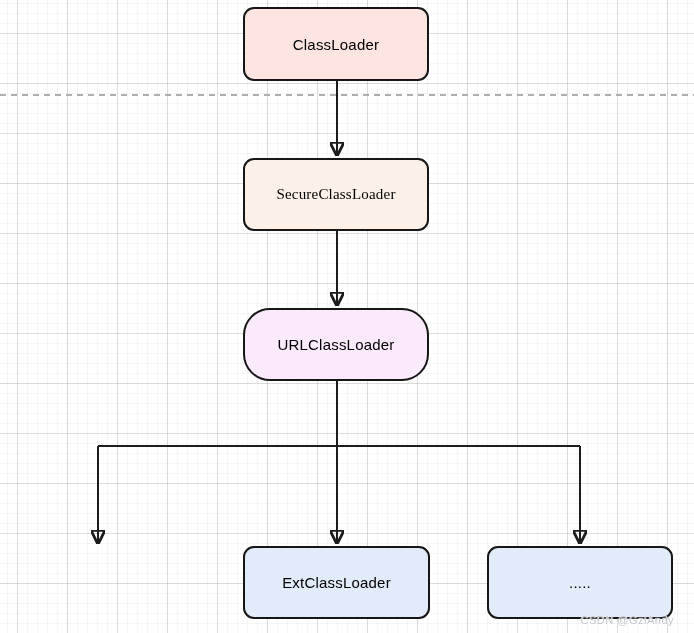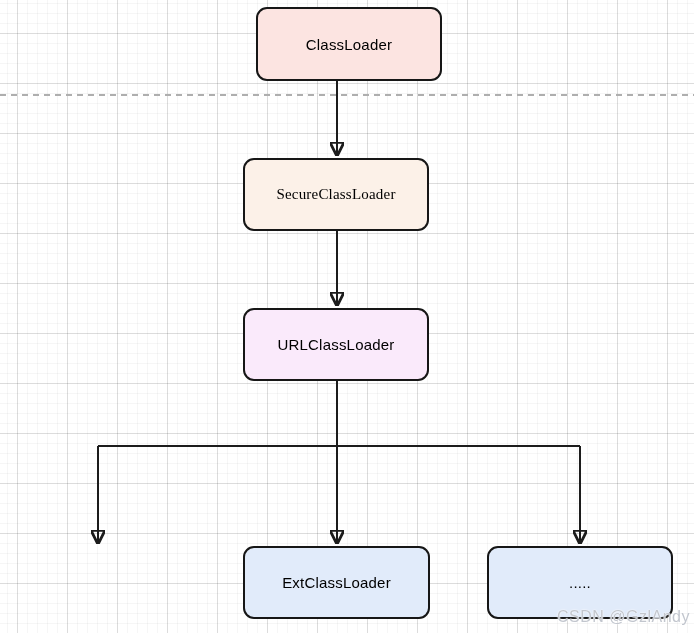--- a/index.html
+++ b/index.html
@@ -52,23 +52,23 @@
     justify-content: center;
     text-align: center;
   }
   .node-label {
     font-size: 15px;
     color: #000000;
     letter-spacing: 0.2px;
   }
   .watermark {
     position: absolute;
-    right: 4px;
+    right: 20px;
     bottom: 7px;
-    font-size: 16px;
+    font-size: 11px;
     color: #c2c6ce;
     text-shadow: 0 0 2px #ffffff, 0 0 1px #ffffff;
     pointer-events: none;
     letter-spacing: 0.5px;
   }
 </style>
 </head>
 <body>
 
 <div class="canvas">
@@ -82,29 +82,29 @@
       </marker>
     </defs>
     <path d="M337 81 L337 155" marker-end="url(#arrow)"></path>
     <path d="M337 231 L337 305" marker-end="url(#arrow)"></path>
     <path d="M337 381 L337 543" marker-end="url(#arrow)"></path>
     <path d="M98 446 L580 446"></path>
     <path d="M98 446 L98 543" marker-end="url(#arrow)"></path>
     <path d="M580 446 L580 543" marker-end="url(#arrow)"></path>
   </svg>
 
-  <div class="node" style="left: 256px; top: 7px; width: 186px; height: 74px; background-color: rgb(252, 228, 225);">
+  <div class="node" style="left: 243px; top: 7px; width: 186px; height: 74px; background-color: rgb(252, 228, 225);">
     <span class="node-label">ClassLoader</span>
   </div>
 
   <div class="node" style="left: 243px; top: 158px; width: 186px; height: 73px; background-color: rgb(252, 241, 232); font-family: Liberation Serif, serif;">
     <span class="node-label">SecureClassLoader</span>
   </div>
 
-  <div class="node" style="left: 243px; top: 308px; width: 186px; height: 73px; background-color: rgb(250, 234, 251);">
+  <div class="node" style="left: 243px; top: 308px; width: 186px; height: 73px; background-color: rgb(250, 234, 251); border-radius: 27px;">
     <span class="node-label">URLClassLoader</span>
   </div>
 
 
   <div class="node" style="left: 243px; top: 546px; width: 187px; height: 73px; background-color: rgb(225, 235, 250);">
     <span class="node-label">ExtClassLoader</span>
   </div>
 
   <div class="node" style="left: 487px; top: 546px; width: 186px; height: 73px; background-color: rgb(225, 235, 250);">
     <span class="node-label">.....</span>

